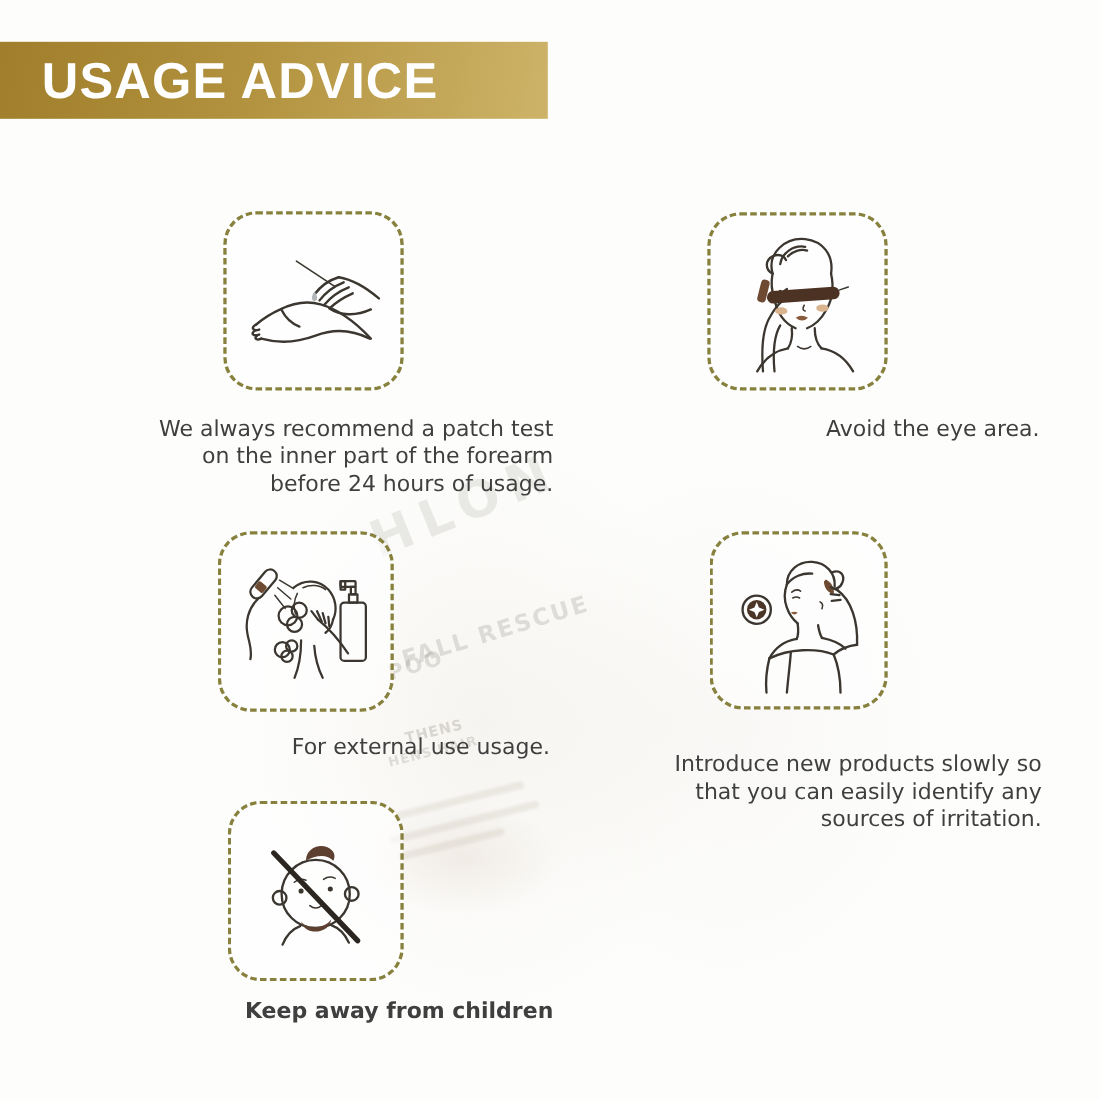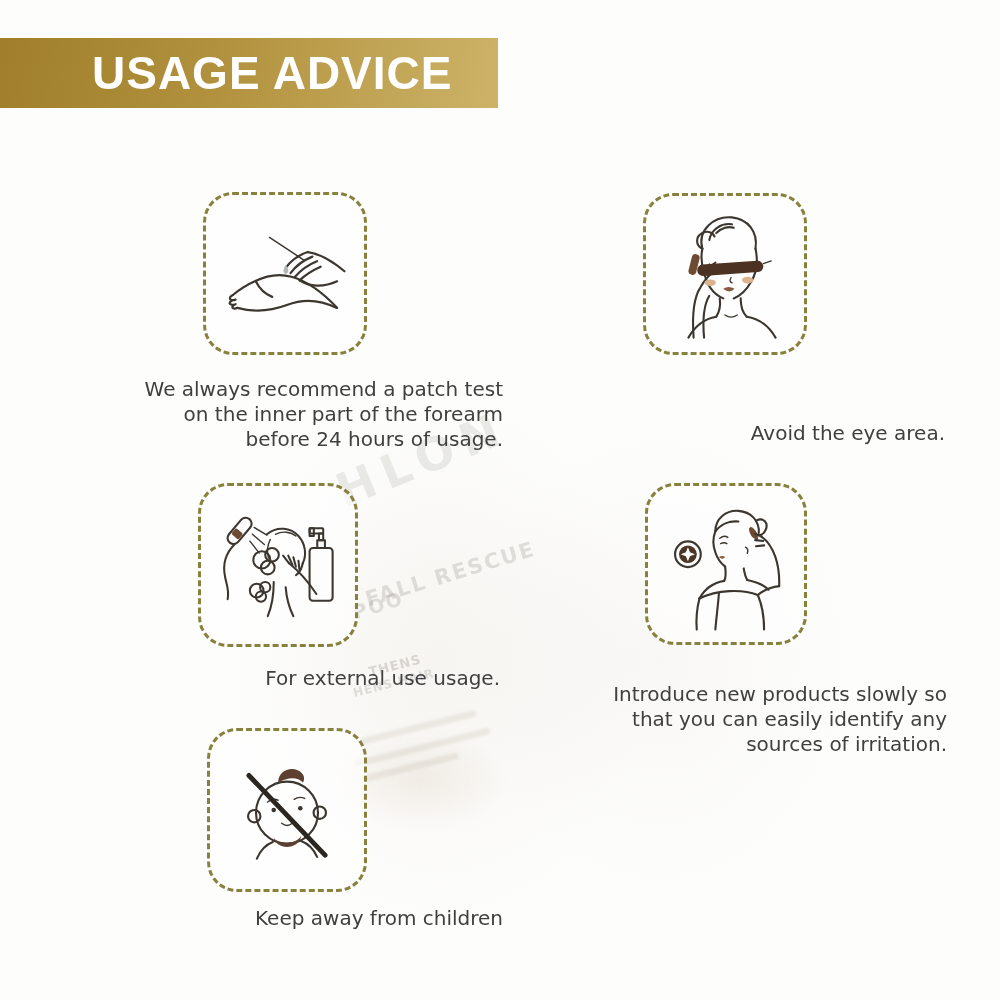--- a/index.html
+++ b/index.html
@@ -9,21 +9,21 @@
     font-family:"DejaVu Sans","Liberation Sans",sans-serif;
   }
   
   .banner{
     position:absolute;left:0;top:38px;width:498px;height:70px;
     background:linear-gradient(100deg,#a07e2b 0%,#b2923e 45%,#cdb368 100%);
     display:flex;align-items:center;
   }
   .banner-title{
     color:#ffffff;font-weight:bold;font-size:46px;letter-spacing:1px;
-    padding-left:92px;white-space:nowrap;
+    padding-left:38px;white-space:nowrap;
     font-family:"Liberation Sans","DejaVu Sans",sans-serif;
   }
   
   .wm{position:absolute;pointer-events:none;}
   .wm-blob1{left:230px;top:400px;width:420px;height:520px;
     background:radial-gradient(closest-side,rgba(210,200,180,0.16),rgba(255,255,255,0));}
   .wm-blob2{left:470px;top:430px;width:380px;height:460px;
     background:radial-gradient(closest-side,rgba(215,208,195,0.12),rgba(255,255,255,0));}
   .wm-speck{left:330px;top:730px;width:180px;height:100px;border-radius:50%;
     background:radial-gradient(closest-side,rgba(170,130,90,0.10),rgba(255,255,255,0));
@@ -110,21 +110,21 @@
     <ellipse cx="96" cy="82" rx="6.5" ry="3.8" fill="#d9b48f"></ellipse>
     <path class="thin" d="M77,79 q-3,5 1,6"></path>
     <path d="M68,92 q6,-4 13,0 q-6,6 -13,0" fill="#8a5a3c"></path>
     <path class="ln" d="M64,103 C65,111 64,118 60,124"></path>
     <path class="ln" d="M88,103 C88,112 90,119 95,124"></path>
     <path class="thin" d="M70,122 q7,5 14,0"></path>
     <path class="ln" d="M28,148 C36,134 48,126 60,124"></path>
     <path class="ln" d="M95,124 C108,126 120,134 128,148"></path>
   </svg>
 </div>
-<p class="caption" style="left:505px;top:377px;width:440px;margin-top:44px;">Avoid the eye area.</p>
+<p class="caption" style="left:505px;top:377px;width:440px;">Avoid the eye area.</p>
 
 <div class="icon-box" style="left:198px;top:483px;width:160px;height:164px;">
   <svg width="128" height="118" viewBox="0 0 150 132">
     <g transform="rotate(40 30 26)">
       <rect x="23" y="8" width="14" height="36" rx="7" class="ln" fill="#ffffff"></rect>
       <rect x="24.5" y="26" width="11" height="9" rx="2" fill="#6f4a32"></rect>
     </g>
     <path class="ln" d="M24,42 C14,52 10,66 13,80 C15,90 18,96 16,106"></path>
     <path class="thin" d="M47,22 l15,9"></path>
     <path class="thin" d="M45,30 l14,12"></path>
@@ -198,13 +198,13 @@
     <path class="thin" d="M78,63 q6,-4 12,-1"></path>
     <circle cx="55" cy="75" r="2.6" fill="#3b362f"></circle>
     <circle cx="85" cy="73" r="2.6" fill="#3b362f"></circle>
     <path class="thin" d="M64,90 q6,5 12,0"></path>
     <path d="M55,106 C60,115 80,114 86,104 C84,120 58,121 55,106 z" fill="#5d4030"></path>
     <path class="ln" d="M36,130 C40,120 46,114 54,111"></path>
     <path class="ln" d="M86,110 C94,113 100,119 104,128"></path>
     <path d="M27,36 L113,126" stroke="#2b2620" stroke-width="5.5" stroke-linecap="round" fill="none"></path>
   </svg>
 </div>
-<p class="caption" style="left:63px;top:906px;width:440px;">Keep away from children</p>
+<p class="caption" style="left:63px;top:906px;width:440px;font-weight:bold;">Keep away from children</p>
 
 </body></html>

